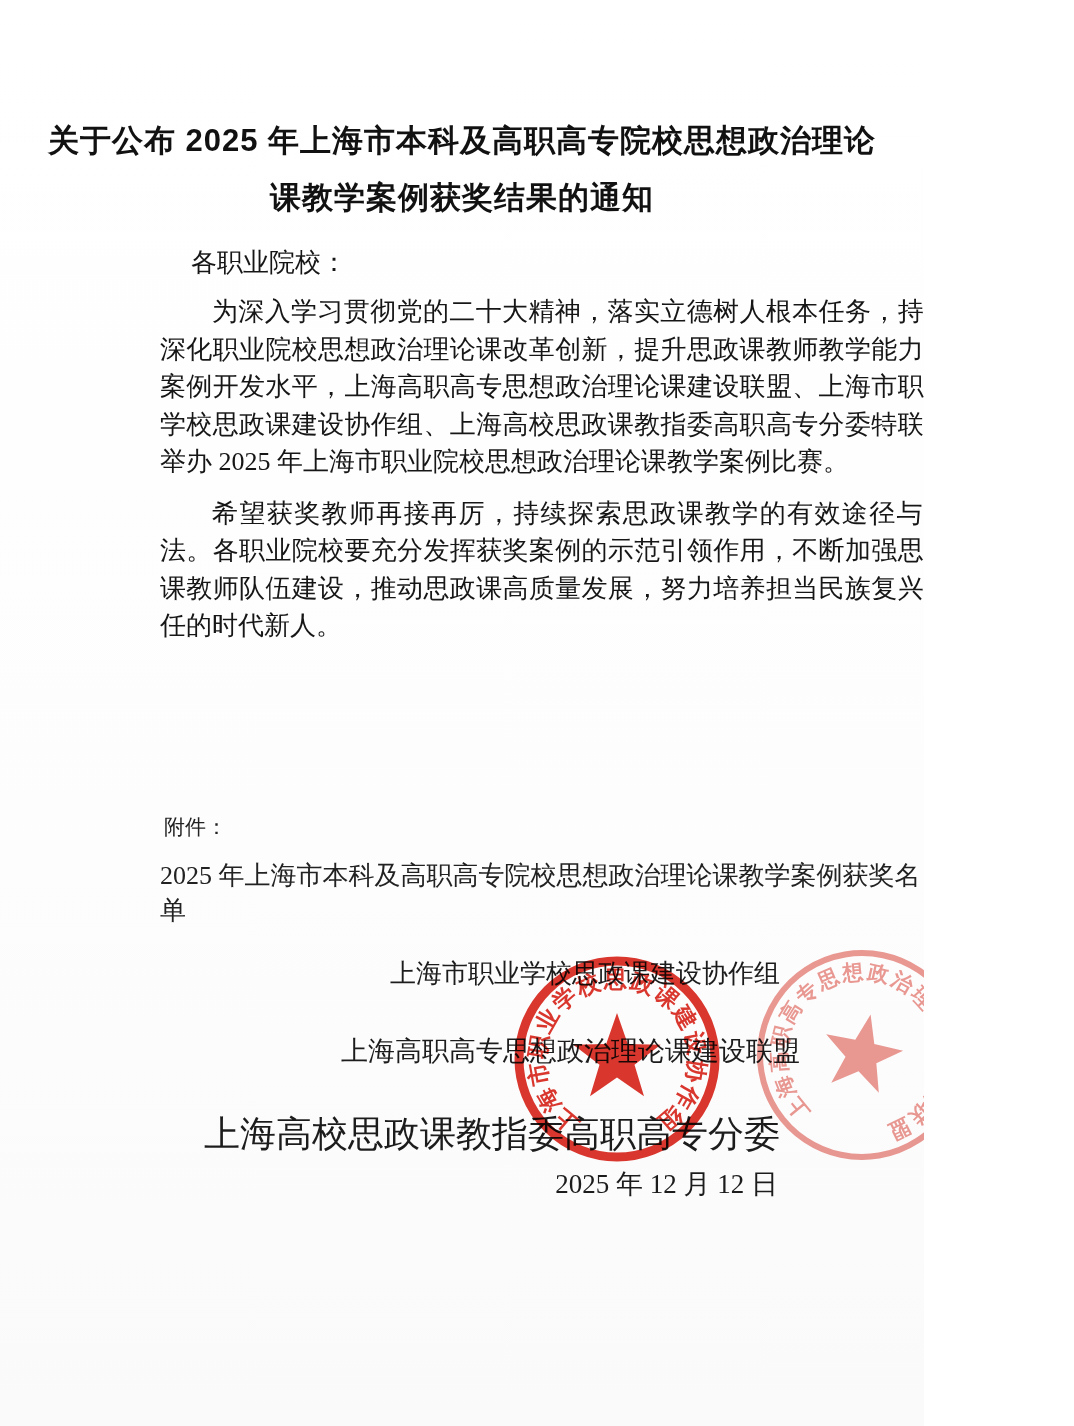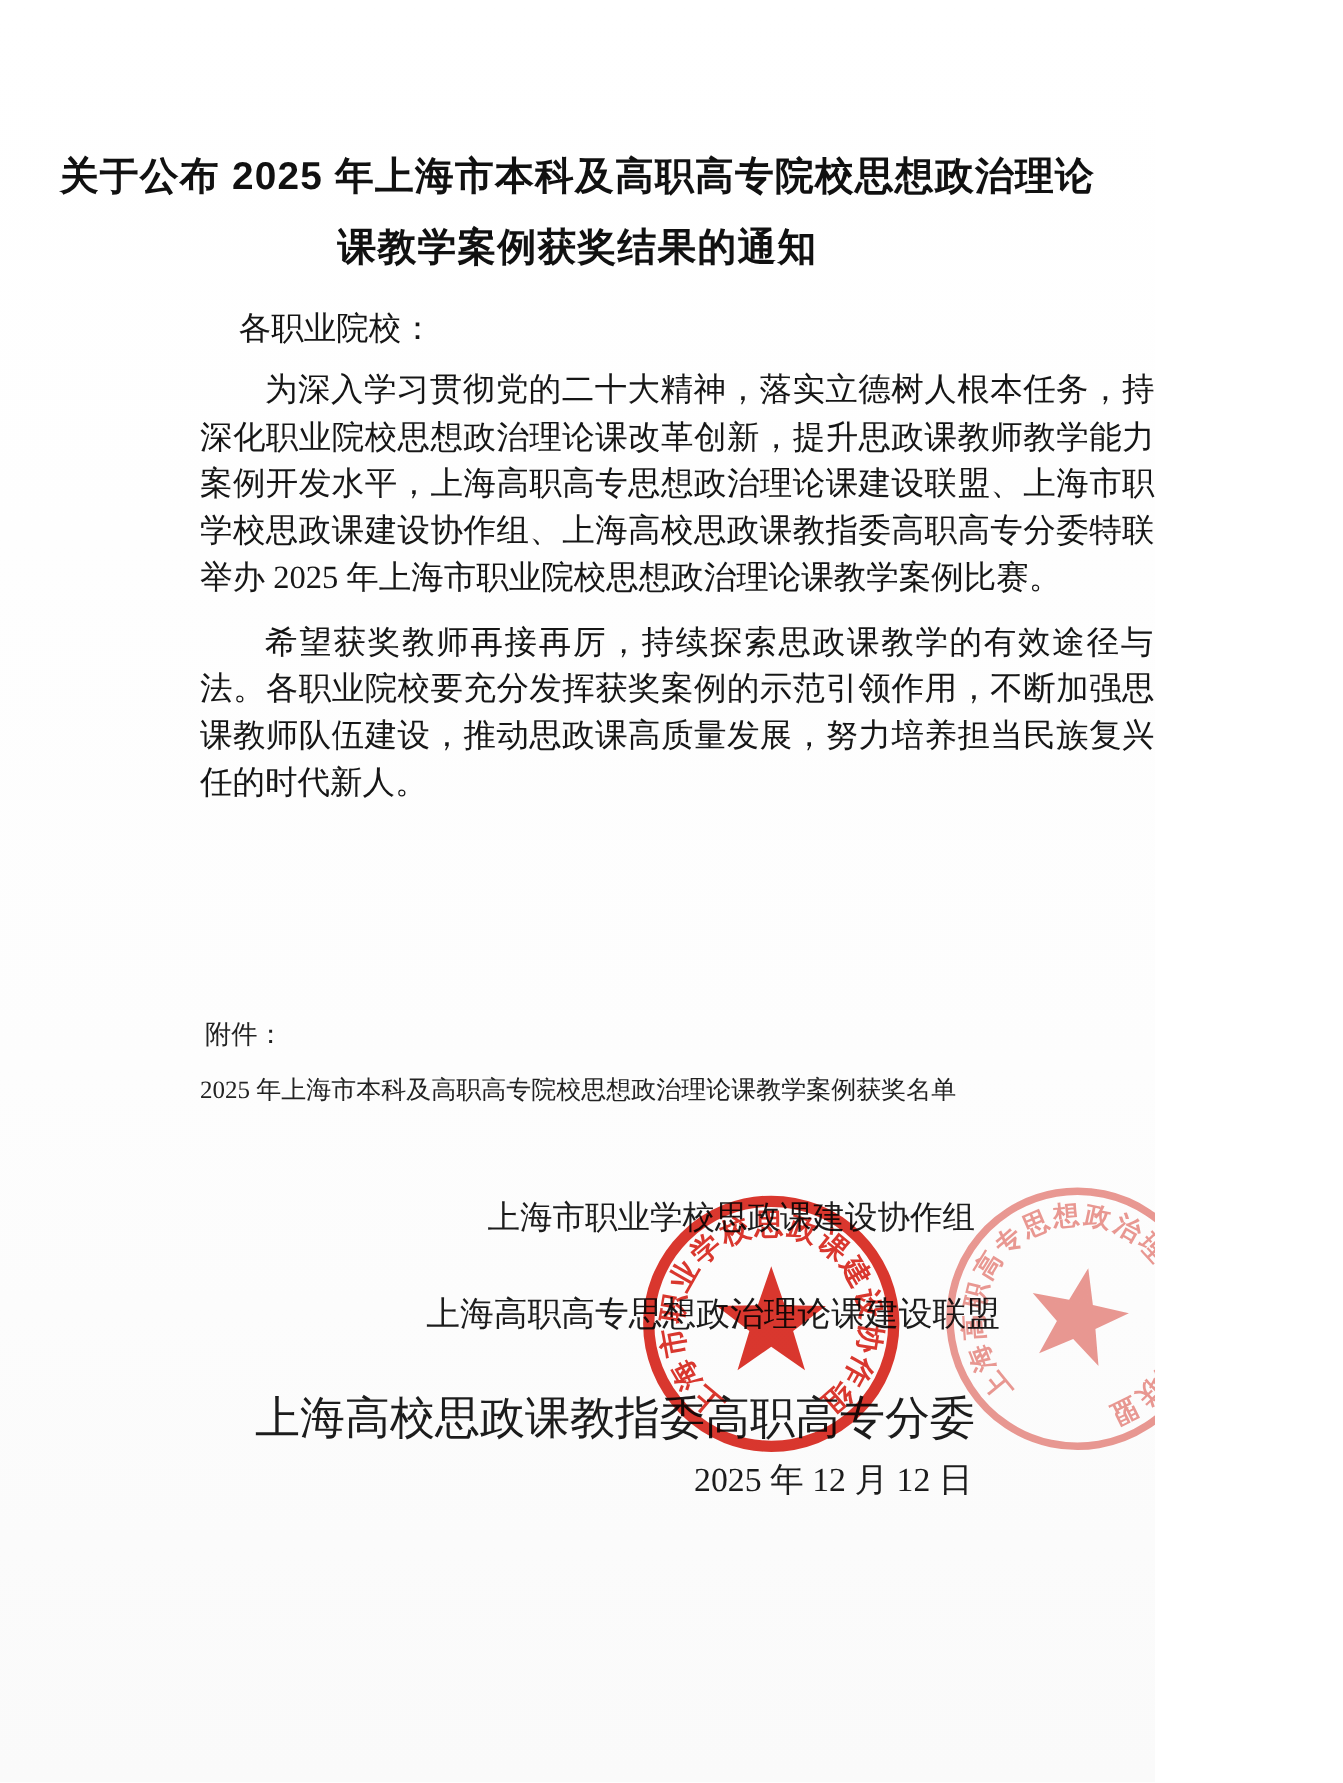--- a/index.html
+++ b/index.html
@@ -30,21 +30,21 @@
     text-align:justify;word-break:break-all;line-break:loose;
     color:#161616;
   }
   .body-text p{margin:0 0 14px 0;text-indent:2em;}
   .attachment-label{
     position:absolute;left:164px;top:813px;
     font-size:21px;color:#222;
   }
   .attachment-title{
     position:absolute;left:160px;top:858px;
-    font-size:20px;color:#222;
+    font-size:26px;color:#222;
   }
   .sig{
     position:absolute;
     font-size:26px;color:#1c1c1c;
     white-space:nowrap;
   }
   .sig-1{top:956px;right:144px;}
   .sig-2{top:1033px;right:124px;font-size:27px;}
   .sig-3{top:1110px;right:144px;font-size:36px;}
   .doc-date{

